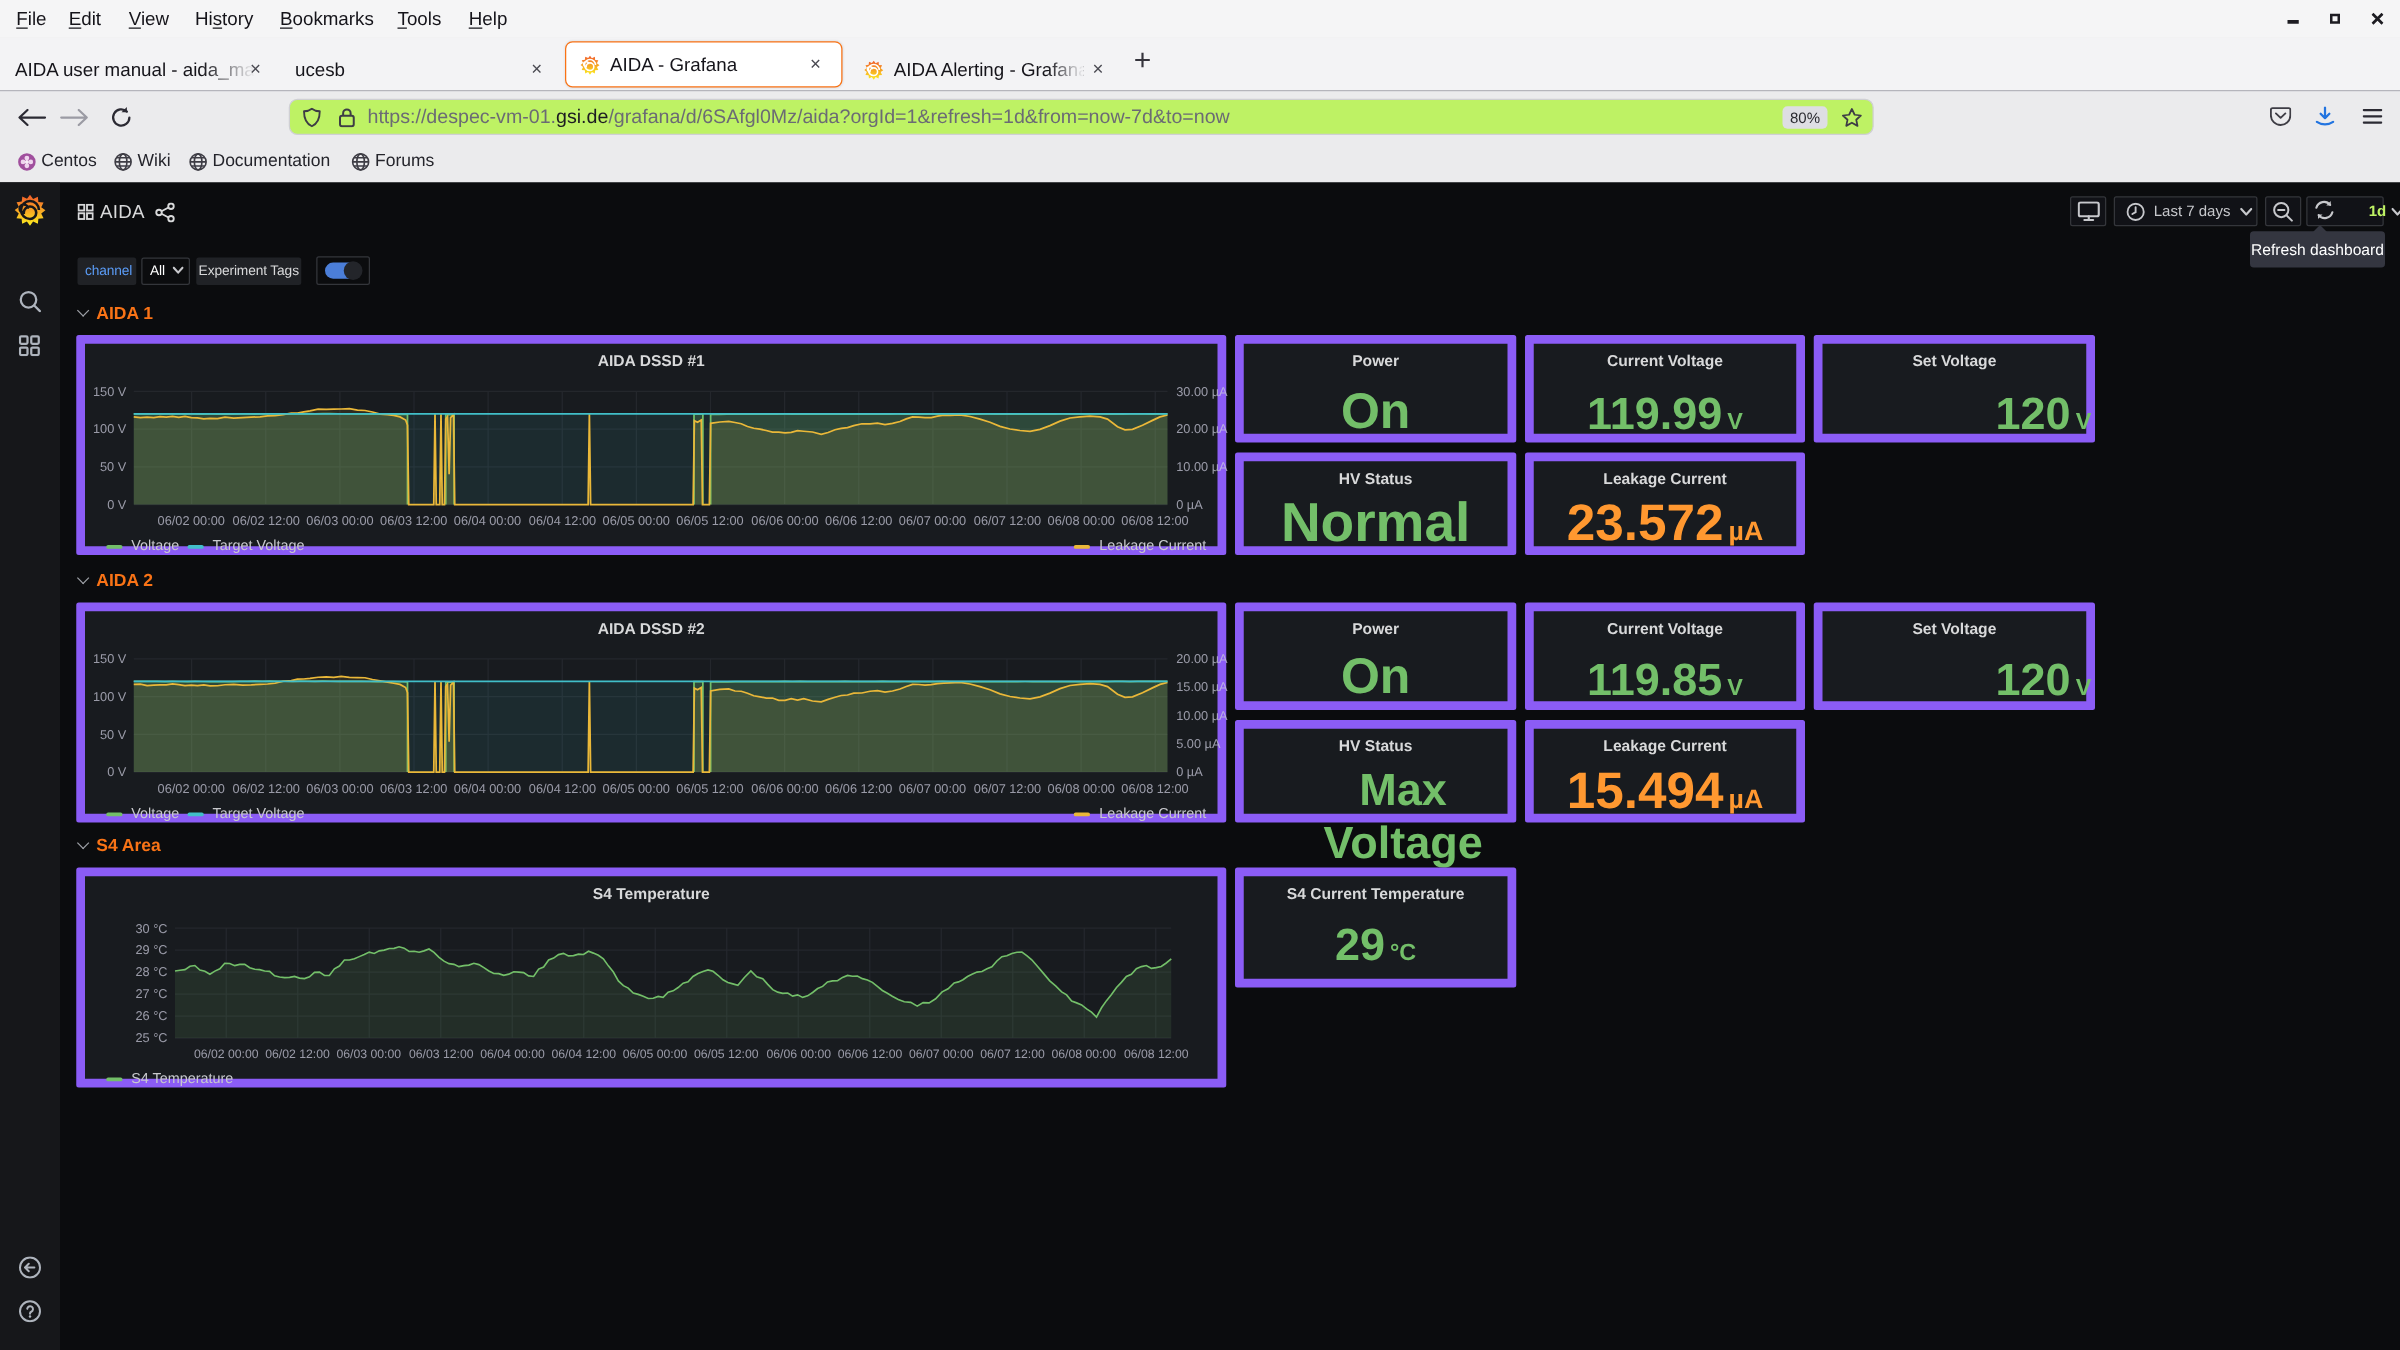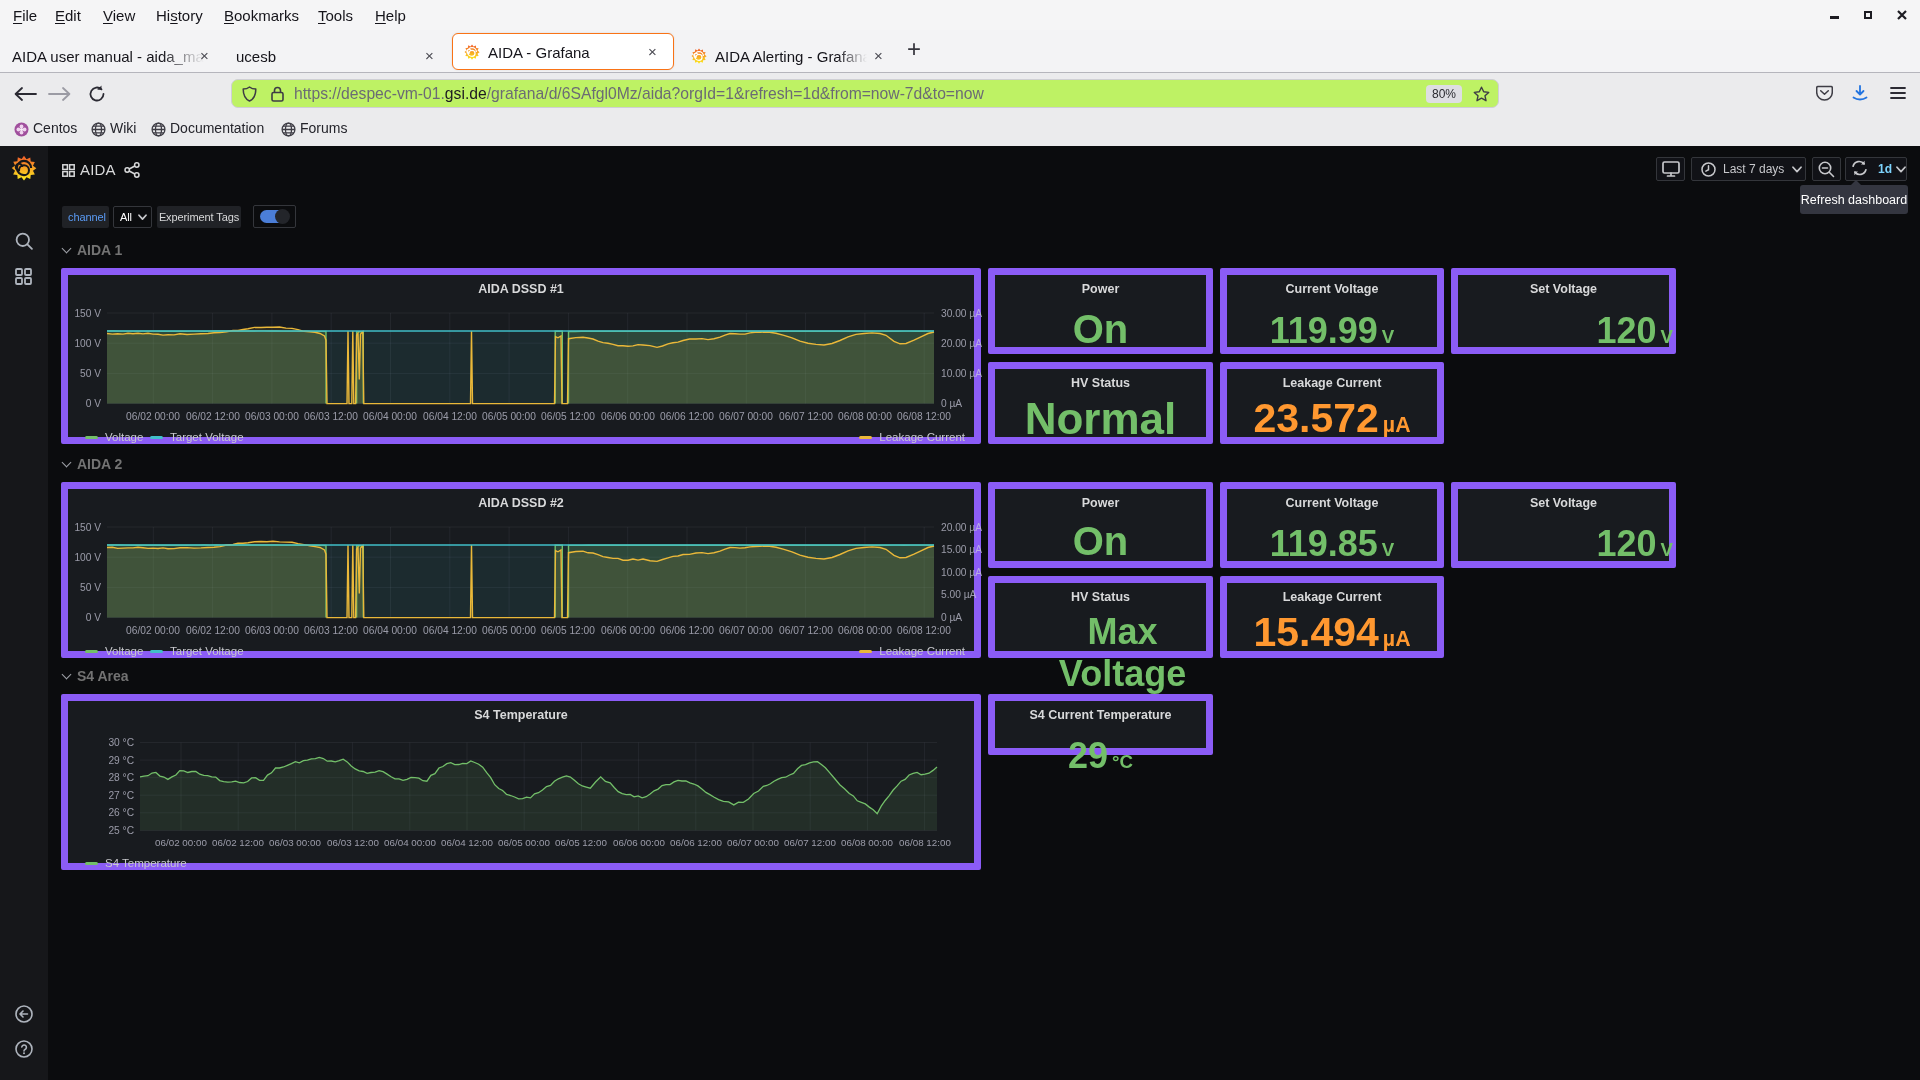--- a/index.html
+++ b/index.html
@@ -28,21 +28,21 @@
 #sidebar{position:absolute;left:0;top:0;width:48px;height:934px;background:#16171a}
 #gtitle{position:absolute;left:80px;top:15px;font-size:15px;color:#d8d9da;letter-spacing:.2px}
 .gbtn{position:absolute;top:11px;height:24px;border:1px solid #34363b;border-radius:2px;background:#111217}
 .gbtn2{display:flex;align-items:center;color:#c7c8cc;font-size:12px}
 #tooltip{position:absolute;left:1800px;top:39px;width:108px;height:29px;background:#343640;border-radius:3px;
   color:#fff;font-size:12.5px;display:flex;align-items:center;justify-content:center}
 #tooltip:before{content:"";position:absolute;left:50px;top:-5px;border-left:6px solid transparent;
   border-right:6px solid transparent;border-bottom:6px solid #343640}
 .chip{position:absolute;top:60px;height:22px;background:#202226;border-radius:2px;display:flex;align-items:center;
   font-size:11px;letter-spacing:-0.1px;color:#d8d9da;padding:0 6px;white-space:nowrap}
-.secthead{position:absolute;font-size:14px;font-weight:700;color:#737373}
+.secthead{position:absolute;font-size:14px;font-weight:700;color:#f97316}
 .chev{display:inline-block;width:7px;height:7px;border-right:1.7px solid #9fa2a8;border-bottom:1.7px solid #9fa2a8;
   transform:rotate(45deg);margin-right:7px;position:relative;top:-3px}
 .panel{position:absolute;background:#181b1f;border:7px solid #8b5cf6;border-radius:2px}
 .ptitle{position:absolute;left:0;right:0;top:7px;text-align:center;font-size:12.5px;font-weight:700;color:#d8d9da}
 .ax{font-size:10.2px;fill:rgba(204,204,220,0.72);font-family:"Liberation Sans",sans-serif}
 .axs{font-size:9.8px}
 .legend{position:absolute;font-size:11.5px;color:#c8c9cd;display:flex;align-items:center}
 .sw{display:inline-block;width:13px;height:3px;border-radius:2px;margin-right:7px}
 .statv{position:absolute;left:0;right:0;text-align:center;font-weight:700}
 .green{color:#73BF69}.orange{color:#FF9830}
@@ -251,21 +251,21 @@
             <path d="M4.5 7h5M11.3 11.3l4.2 4.2" stroke="#c7c8cc" stroke-width="1.6" stroke-linecap="round"></path>
           </svg></div>
       </div>
       <div class="gbtn gbtn2" style="left:1845px;width:62px">
         <div style="margin-left:5px"><svg width="17" height="16" viewBox="0 0 17 16" style="" xmlns="http://www.w3.org/2000/svg">
             <path d="M2.1 6.2a6.3 6.3 0 0 1 11-2.3M14.9 9.8a6.3 6.3 0 0 1-11 2.3" stroke="#c7c8cc" stroke-width="1.7" fill="none" stroke-linecap="round"></path>
             <path d="M13.6 0.8v3.6h-3.6z" fill="#c7c8cc"></path>
             <path d="M3.4 15.2v-3.6h3.6z" fill="#c7c8cc"></path>
           </svg></div>
         <div style="width:1px;height:22px;background:#34363b;margin-left:5px"></div>
-        <span style="color:#7dd3fc;font-weight:700;margin-left:5px">1d</span>
+        <span style="color:#bef264;font-weight:700;margin-left:22px">1d</span>
         <span style="margin-left:4px"><svg width="10" height="7" viewBox="0 0 10 7" style="" xmlns="http://www.w3.org/2000/svg">
             <path d="M1 1.2l4.0 4.4 4.0 -4.4" stroke="#c7c8cc" stroke-width="1.7" fill="none" stroke-linecap="round" stroke-linejoin="round"></path>
           </svg></span>
       </div>
       <div id="tooltip">Refresh dashboard</div>
       <div class="chip" style="left:62px;width:47px">
         <span style="color:#5a9bf5">channel</span>
       </div>
       <div class="chip" style="left:113px;width:39px;background:transparent;border:1px solid #34363b">
         <span style="color:#fff">All</span>
@@ -431,17 +431,17 @@
           <text x="513" y="145" text-anchor="middle" class="ax axs">06/05 12:00</text>
           <text x="571" y="145" text-anchor="middle" class="ax axs">06/06 00:00</text>
           <text x="628" y="145" text-anchor="middle" class="ax axs">06/06 12:00</text>
           <text x="685" y="145" text-anchor="middle" class="ax axs">06/07 00:00</text>
           <text x="742" y="145" text-anchor="middle" class="ax axs">06/07 12:00</text>
           <text x="799" y="145" text-anchor="middle" class="ax axs">06/08 00:00</text>
           <text x="857" y="145" text-anchor="middle" class="ax axs">06/08 12:00</text>
         </svg>
         <div class="legend" style="left:17px;top:156px"><span class="sw" style="background:#73BF69"></span>S4 Temperature</div>
       </div>
-      <div class="panel" style="left:988px;top:548px;width:225px;height:61px">
+      <div class="panel" style="left:988px;top:548px;width:225px;height:96px">
         <div class="ptitle">S4 Current Temperature</div>
         <div class="statv" style="top:34px;"><span class="green" style="font-size:36px">29<span class="unit">°C</span></span></div>
       </div>
     </div>
   </div>
 </body></html>

